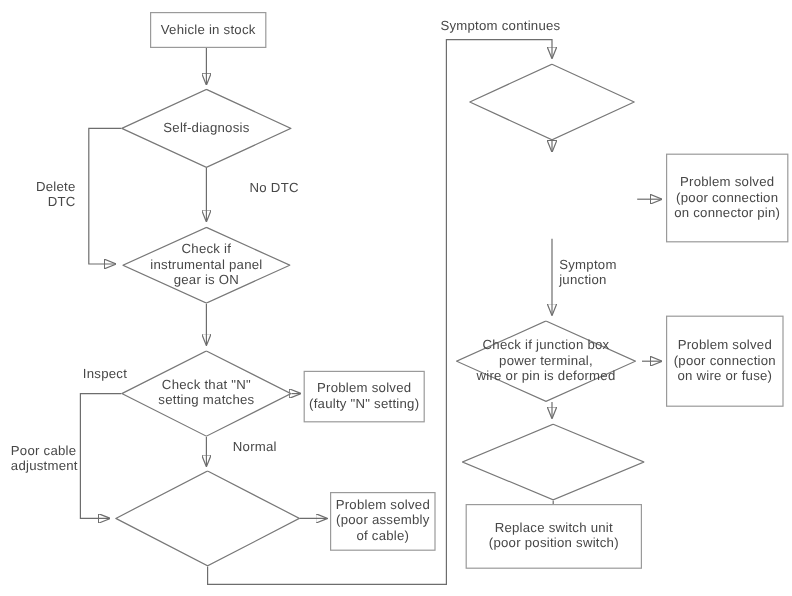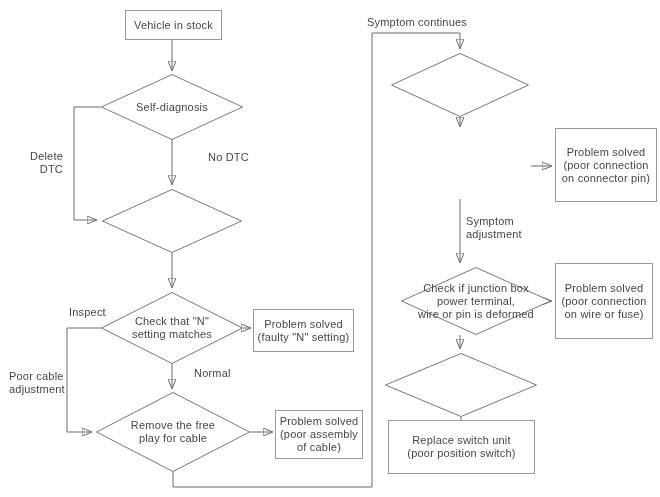--- a/index.html
+++ b/index.html
@@ -76,41 +76,42 @@
   <div class="node diamond" style="left:101px;top:74px;width:142px;height:66px">
     <svg class="dshape" width="142" height="66">
         <polygon points="71,0.5 141.5,33 71,65.5 0.5,33"></polygon>
       </svg>
     <span class="lbl">Self-diagnosis</span>
   </div>
   <div class="node diamond" style="left:102px;top:189px;width:140px;height:64px">
     <svg class="dshape" width="140" height="64">
         <polygon points="70,0.5 139.5,32 70,63.5 0.5,32"></polygon>
       </svg>
+    <span class="lbl">Check if
+instrumental panel
+gear is ON</span>
   </div>
   <div class="node diamond" style="left:101px;top:292px;width:142px;height:72px">
     <svg class="dshape" width="142" height="72">
         <polygon points="71,0.5 141.5,36 71,71.5 0.5,36"></polygon>
       </svg>
     <span class="lbl">Check that "N"
 setting matches</span>
   </div>
   <div class="node diamond" style="left:96px;top:392px;width:154px;height:80px">
     <svg class="dshape" width="154" height="80">
         <polygon points="77,0.5 153.5,40 77,79.5 0.5,40"></polygon>
       </svg>
-    <span class="lbl">Remove the free
-play for cable</span>
   </div>
   <div class="node diamond" style="left:391px;top:53px;width:138px;height:64px">
     <svg class="dshape" width="138" height="64">
         <polygon points="69,0.5 137.5,32 69,63.5 0.5,32"></polygon>
       </svg>
   </div>
-  <div class="node diamond" style="left:401px;top:267px;width:150px;height:68px">
+  <div class="node diamond" style="left:380px;top:267px;width:150px;height:68px">
     <svg class="dshape" width="150" height="68">
         <polygon points="75,0.5 149.5,34 75,67.5 0.5,34"></polygon>
       </svg>
     <span class="lbl">Check if junction box
 power terminal,
 wire or pin is deformed</span>
   </div>
   <div class="node diamond" style="left:385px;top:353px;width:152px;height:64px">
     <svg class="dshape" width="152" height="64">
         <polygon points="76,0.5 151.5,32 76,63.5 0.5,32"></polygon>
@@ -119,15 +120,15 @@
 
   <div class="edge-label center" style="left:27px;top:150px;width:36px">Delete
 DTC</div>
   <div class="edge-label" style="left:208px;top:151px">No DTC</div>
   <div class="edge-label" style="left:69px;top:306px">Inspect</div>
   <div class="edge-label" style="left:194px;top:367px">Normal</div>
   <div class="edge-label" style="left:9px;top:370px">Poor cable
 adjustment</div>
   <div class="edge-label" style="left:367px;top:16px">Symptom continues</div>
   <div class="edge-label" style="left:466px;top:215px">Symptom
-adjustment</div>
+junction</div>
 
 </div>
 
 </body></html>

